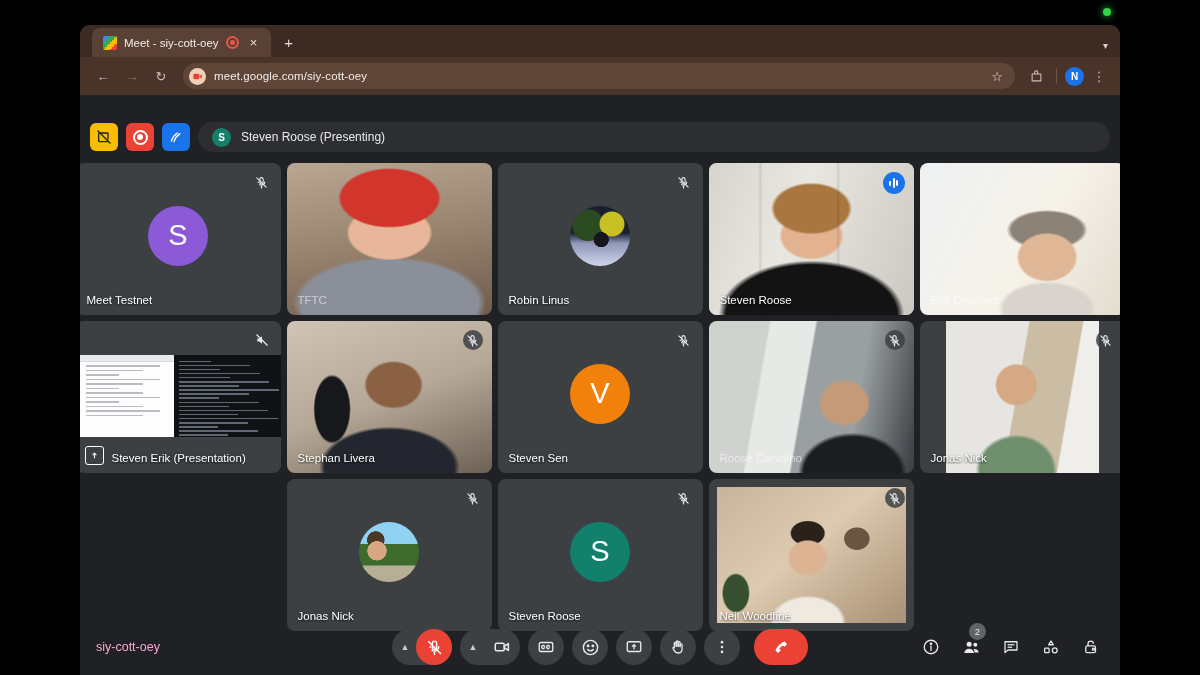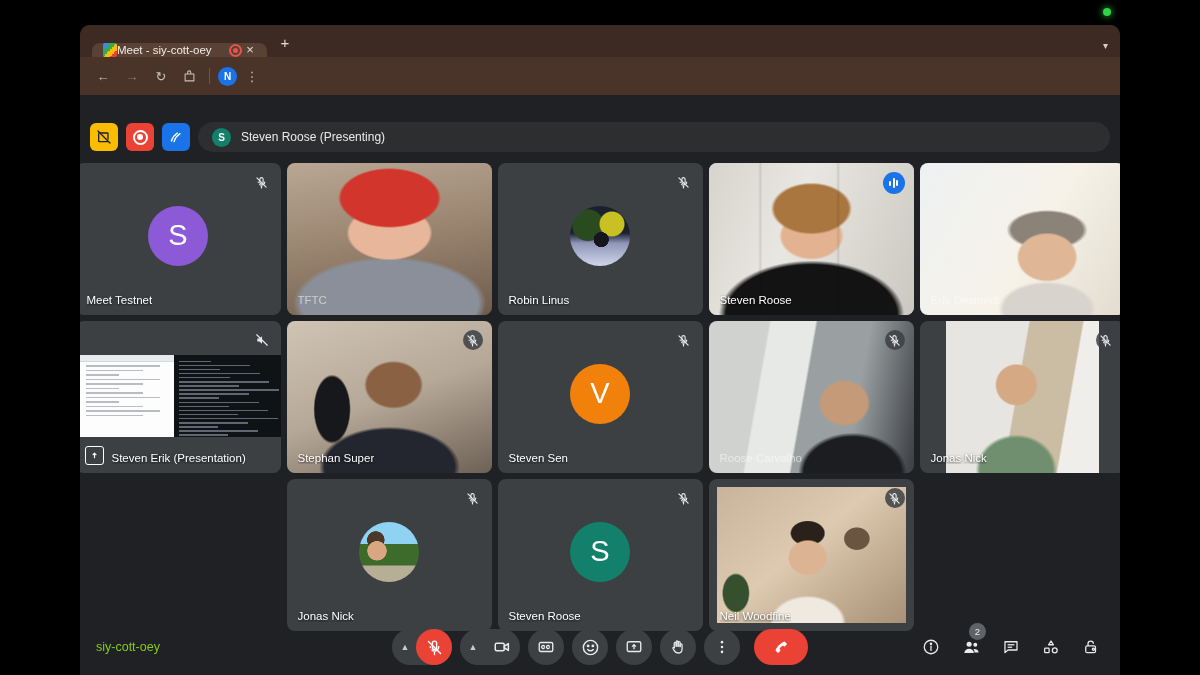--- a/index.html
+++ b/index.html
@@ -34,22 +34,22 @@
 
   
   #tabstrip {
     position: relative;
     height: 32px;
     background: #3d2a22;
     display: flex; align-items: flex-end;
     padding-left: 12px;
   }
   .tab {
-    display: flex; align-items: center; 
-    height: 14px; padding: 0 9px 0 11px;
+    display: flex; align-items: center; gap: 7px;
+    height: 29px; padding: 0 9px 0 11px;
     background: #5a4135;
     border-radius: 8px 8px 0 0;
     min-width: 175px;
     position: relative;
   }
   .tab-favicon {
     width: 14px; height: 14px; flex: 0 0 14px;
     border-radius: 2px;
     background:
       linear-gradient(135deg,#4285f4 0 25%, #34a853 25% 50%, #fbbc05 50% 75%, #ea4335 75% 100%);
@@ -302,21 +302,21 @@
   .pres-term .tl { height: 1.5px; background: #6f7782; margin: 2.6px 5px; opacity: .85; }
 
   
   #bottombar {
     position: absolute; left: 0; bottom: 0;
     width: 1040px; height: 56px;
     display: flex; align-items: center;
   }
   #meet-code {
     position: absolute; left: 16px;
-    font-size: 12.5px; color: #84cc16;
+    font-size: 12.5px; color: #f9a8d4;
   }
   #center-controls {
     position: absolute; left: 50%; transform: translateX(-50%);
     display: flex; align-items: center; gap: 8px;
   }
   .ctl {
     width: 36px; height: 36px; border-radius: 50%;
     background: #3c4043; color: #e8eaed;
     display: flex; align-items: center; justify-content: center;
     cursor: pointer;
@@ -381,20 +381,30 @@
       </div>
       <span class="tab-new">+</span>
       <span id="tab-chevron">▾</span>
     </div>
 
     <div id="omnirow">
       <div class="navbtn">←</div>
       <div class="navbtn dim">→</div>
       <div class="navbtn">↻</div>
 
+      <div id="urlbar">
+        <span id="site-icon">
+          <svg width="11" height="11" viewBox="0 0 24 24">
+              <rect x="3" y="6" width="13" height="12" rx="2.5" fill="#ea4335"></rect>
+              <path d="M17 10.5 L21.5 7.5 V16.5 L17 13.5 Z" fill="#ea4335"></path>
+            </svg>
+        </span>
+        <span id="url-text">meet.google.com/siy-cott-oey</span>
+        <span id="bm-star">☆</span>
+      </div>
 
       <div class="chrome-right">
         <div id="ext-icon">
           <svg width="15" height="15" viewBox="0 0 24 24" fill="none" stroke="#cbbfb6" stroke-width="1.7" stroke-linejoin="round">
             <path d="M5 8h14v11H5z"></path>
               <path d="M9 8V5.5a2.5 2.5 0 0 1 5 0V8"></path>
           </svg>
         </div>
         <div id="chrome-sep"></div>
         <div id="profile-av">N</div>
@@ -533,21 +543,21 @@
               <div class="tile-media vid-stephan"></div>
               <div class="mic-badge onvideo">
                 <svg width="13" height="13" viewBox="0 0 24 24" fill="none" stroke="#e8eaed" stroke-width="2.1" stroke-linecap="round">
                   <path d="M12 15a3 3 0 0 0 3-3V6a3 3 0 0 0-6 0v6a3 3 0 0 0 3 3z"></path>
                   <path d="M18 11a6 6 0 0 1-9.5 4.9"></path>
                   <path d="M6 11v1"></path>
                   <path d="M12 19v3"></path>
                   <path d="M3.5 3.5l17 17"></path>
                 </svg>
               </div>
-              <div class="tile-name">Stephan Super</div>
+              <div class="tile-name">Stephan Livera</div>
             </div>
             <div class="tile">
               <div class="avatar" style="background:#f2810c">V</div>
               <div class="mic-badge">
                 <svg width="13" height="13" viewBox="0 0 24 24" fill="none" stroke="#e8eaed" stroke-width="2.1" stroke-linecap="round">
                   <path d="M12 15a3 3 0 0 0 3-3V6a3 3 0 0 0-6 0v6a3 3 0 0 0 3 3z"></path>
                   <path d="M18 11a6 6 0 0 1-9.5 4.9"></path>
                   <path d="M6 11v1"></path>
                   <path d="M12 19v3"></path>
                   <path d="M3.5 3.5l17 17"></path>

